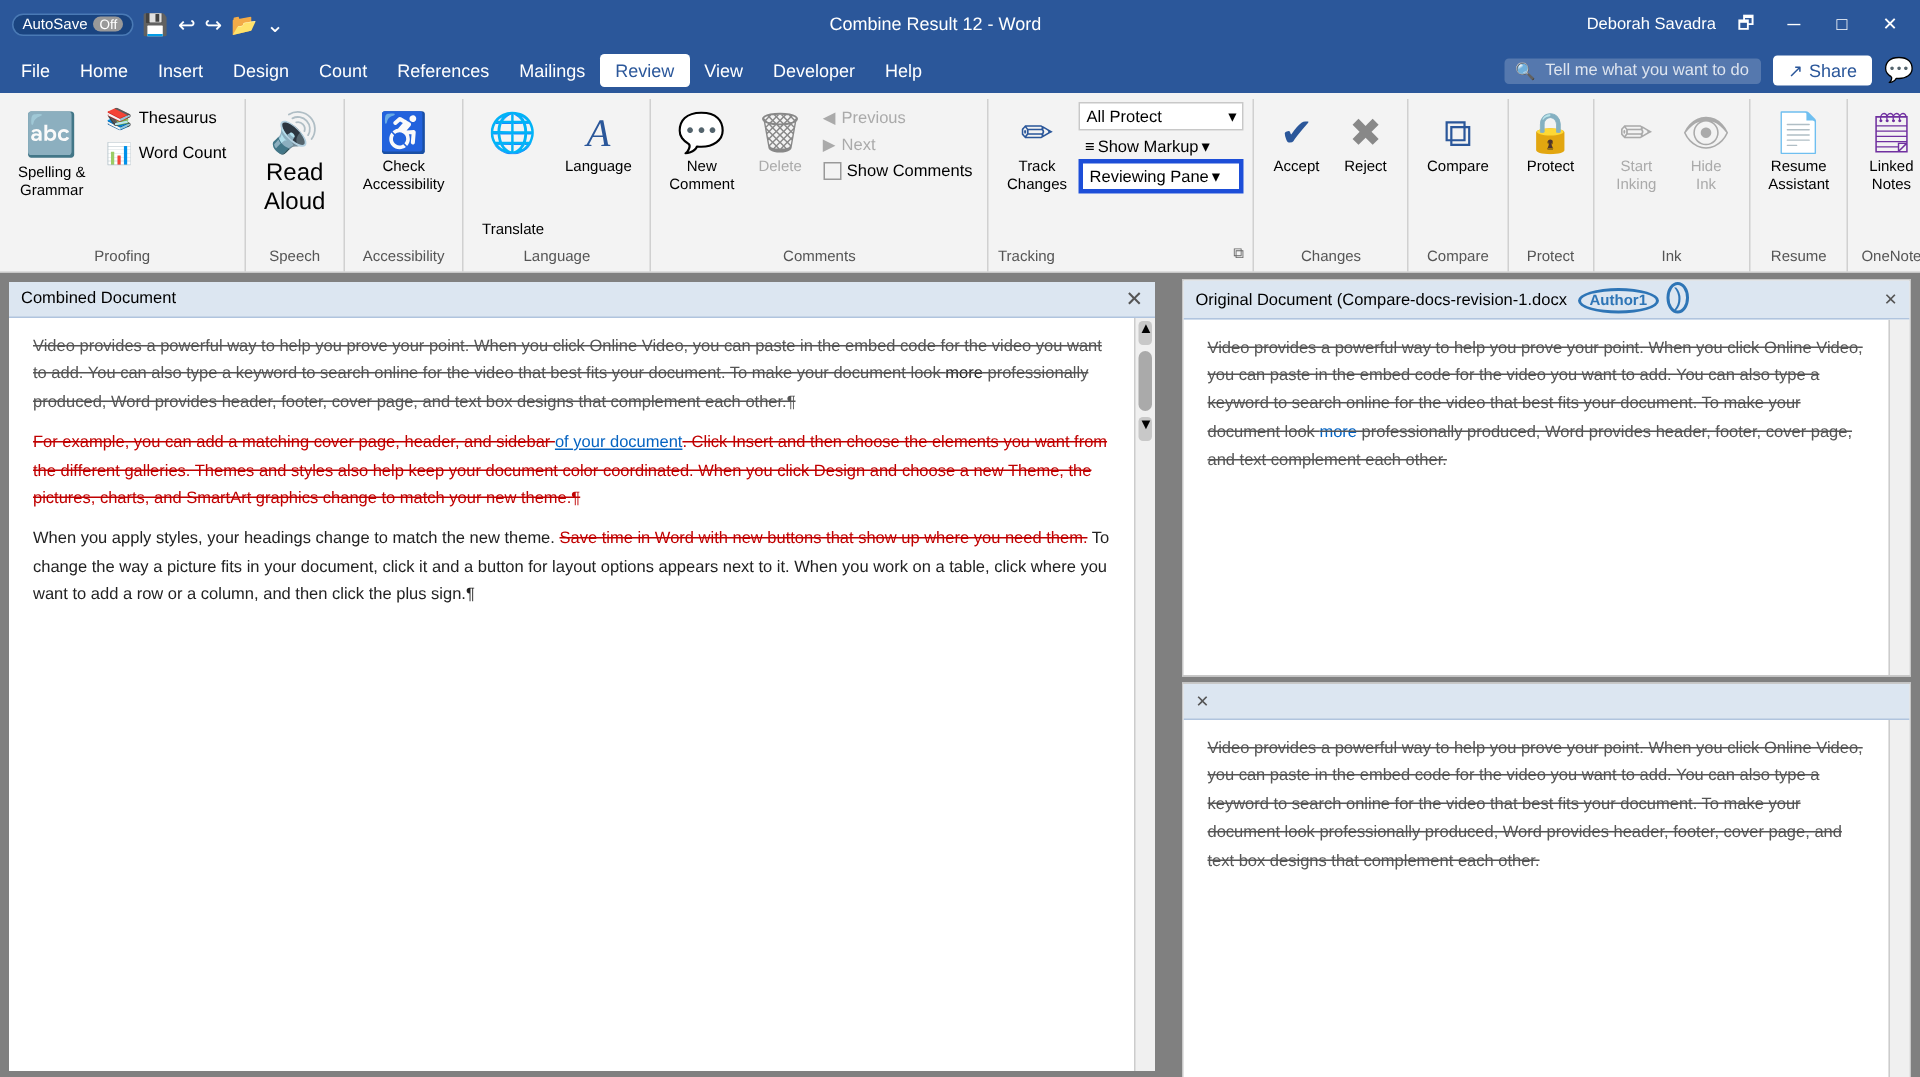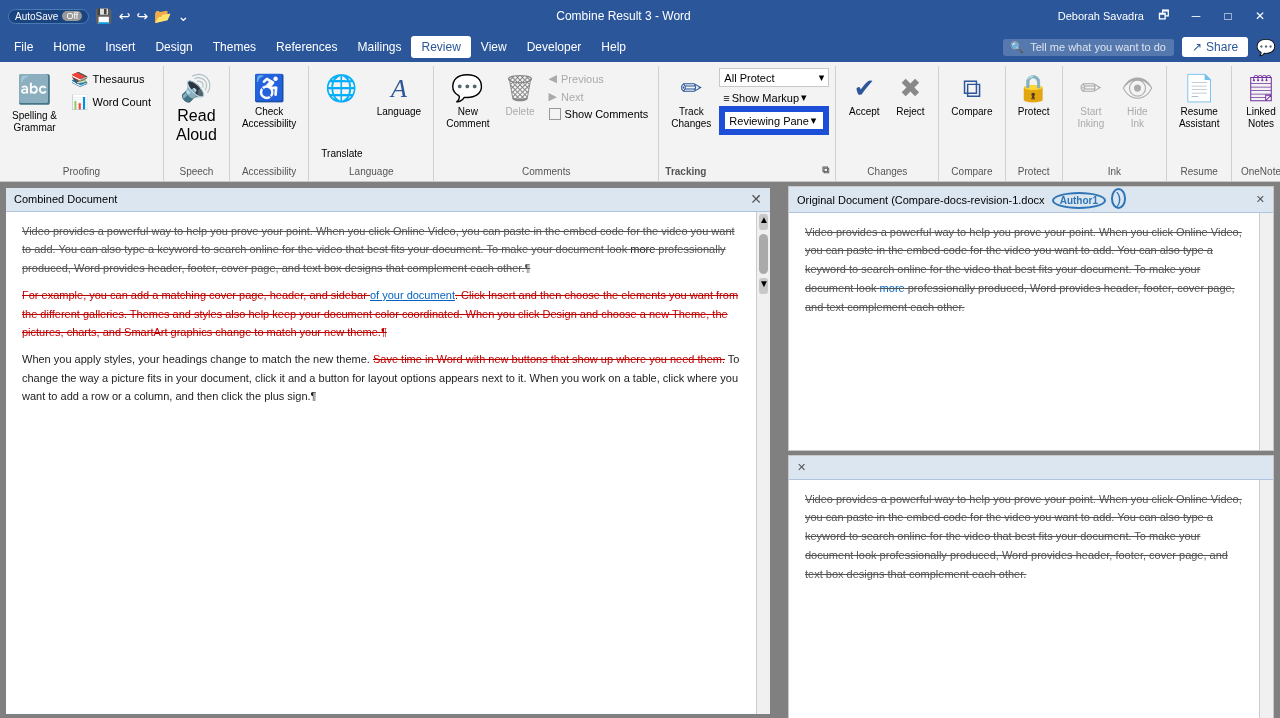--- a/index.html
+++ b/index.html
@@ -109,21 +109,21 @@
     .markup-select {
       border: 1px solid #c8c8c8;
       background: white;
       padding: 2px 4px;
       font-size: 11px;
       margin-bottom: 2px;
       display: flex; align-items: center; justify-content: space-between;
       width: 110px; cursor: pointer;
     }
     .show-markup-btn { font-size: 11px; padding: 2px 4px; cursor: pointer; display: flex; align-items: center; gap: 2px; }
-    .reviewing-pane-btn { font-size: 11px; padding: 2px 4px; cursor: pointer; display: flex; align-items: center; gap: 2px; border: 6px solid #1d4ed8; background: white; }
+    .reviewing-pane-btn { font-size: 11px; padding: 2px 4px; cursor: pointer; display: flex; align-items: center; gap: 2px; border: 3px solid #1d4ed8; background: white; }
     .author-badge {
       display: inline-block;
       border: 2px solid;
       border-radius: 50%;
       padding: 1px 6px;
       font-size: 10px;
       font-weight: bold;
       margin-left: 4px;
     }
     .author1-badge { border-color: #2e75b6; color: #2e75b6; }
@@ -182,36 +182,36 @@
     <div class="autosave-toggle">
       <span>AutoSave</span>
       <span class="toggle-off">Off</span>
     </div>
     <span style="font-size:14px;">💾</span>
     <span style="font-size:14px;">↩</span>
     <span style="font-size:14px;">↪</span>
     <span style="font-size:14px;">📂</span>
     <span style="font-size:14px;">⌄</span>
   </div>
-  <div class="title-bar-center">Combine Result 3 - Word</div>
+  <div class="title-bar-center">Combine Result 12 - Word</div>
   <div class="title-bar-right">
     <span>Deborah Savadra</span>
     <span class="win-btn">🗗</span>
     <span class="win-btn">─</span>
     <span class="win-btn">□</span>
     <span class="win-btn win-btn-close">✕</span>
   </div>
 </div>
 
 <div class="menu-bar">
   <div class="menu-item">File</div>
   <div class="menu-item">Home</div>
   <div class="menu-item">Insert</div>
   <div class="menu-item">Design</div>
-  <div class="menu-item">Themes</div>
+  <div class="menu-item">Count</div>
   <div class="menu-item">References</div>
   <div class="menu-item">Mailings</div>
   <div class="menu-item active">Review</div>
   <div class="menu-item">View</div>
   <div class="menu-item">Developer</div>
   <div class="menu-item">Help</div>
   <div class="menu-bar-right">
     <div style="display:flex;align-items:center;background:rgba(255,255,255,0.2);border-radius:3px;padding:2px 8px;gap:6px;font-size:11px;">
       <span>🔍</span>
       <span style="color:rgba(255,255,255,0.8);">Tell me what you want to do</span>
@@ -323,21 +323,21 @@
           <span>≡</span>
           <span>Show Markup</span>
           <span>▾</span>
         </div>
         <div class="reviewing-pane-btn">
           <span>Reviewing Pane</span>
           <span>▾</span>
         </div>
       </div>
     </div>
-    <div style="display:flex;justify-content:space-between;width:100%;align-items:flex-start;font-weight:bold;">
+    <div style="display:flex;justify-content:space-between;width:100%;align-items:flex-start;">
       <div class="ribbon-group-label">Tracking</div>
       <span style="font-size:10px;color:#666;cursor:pointer;margin-bottom:4px;">⧉</span>
     </div>
   </div>
 
   <div class="ribbon-group">
     <div class="ribbon-group-content">
       <div class="ribbon-btn">
         <div style="font-size:26px;color:#2b579a;">✔</div>
         <div style="font-size:10px;line-height:1.2;">Accept</div>

